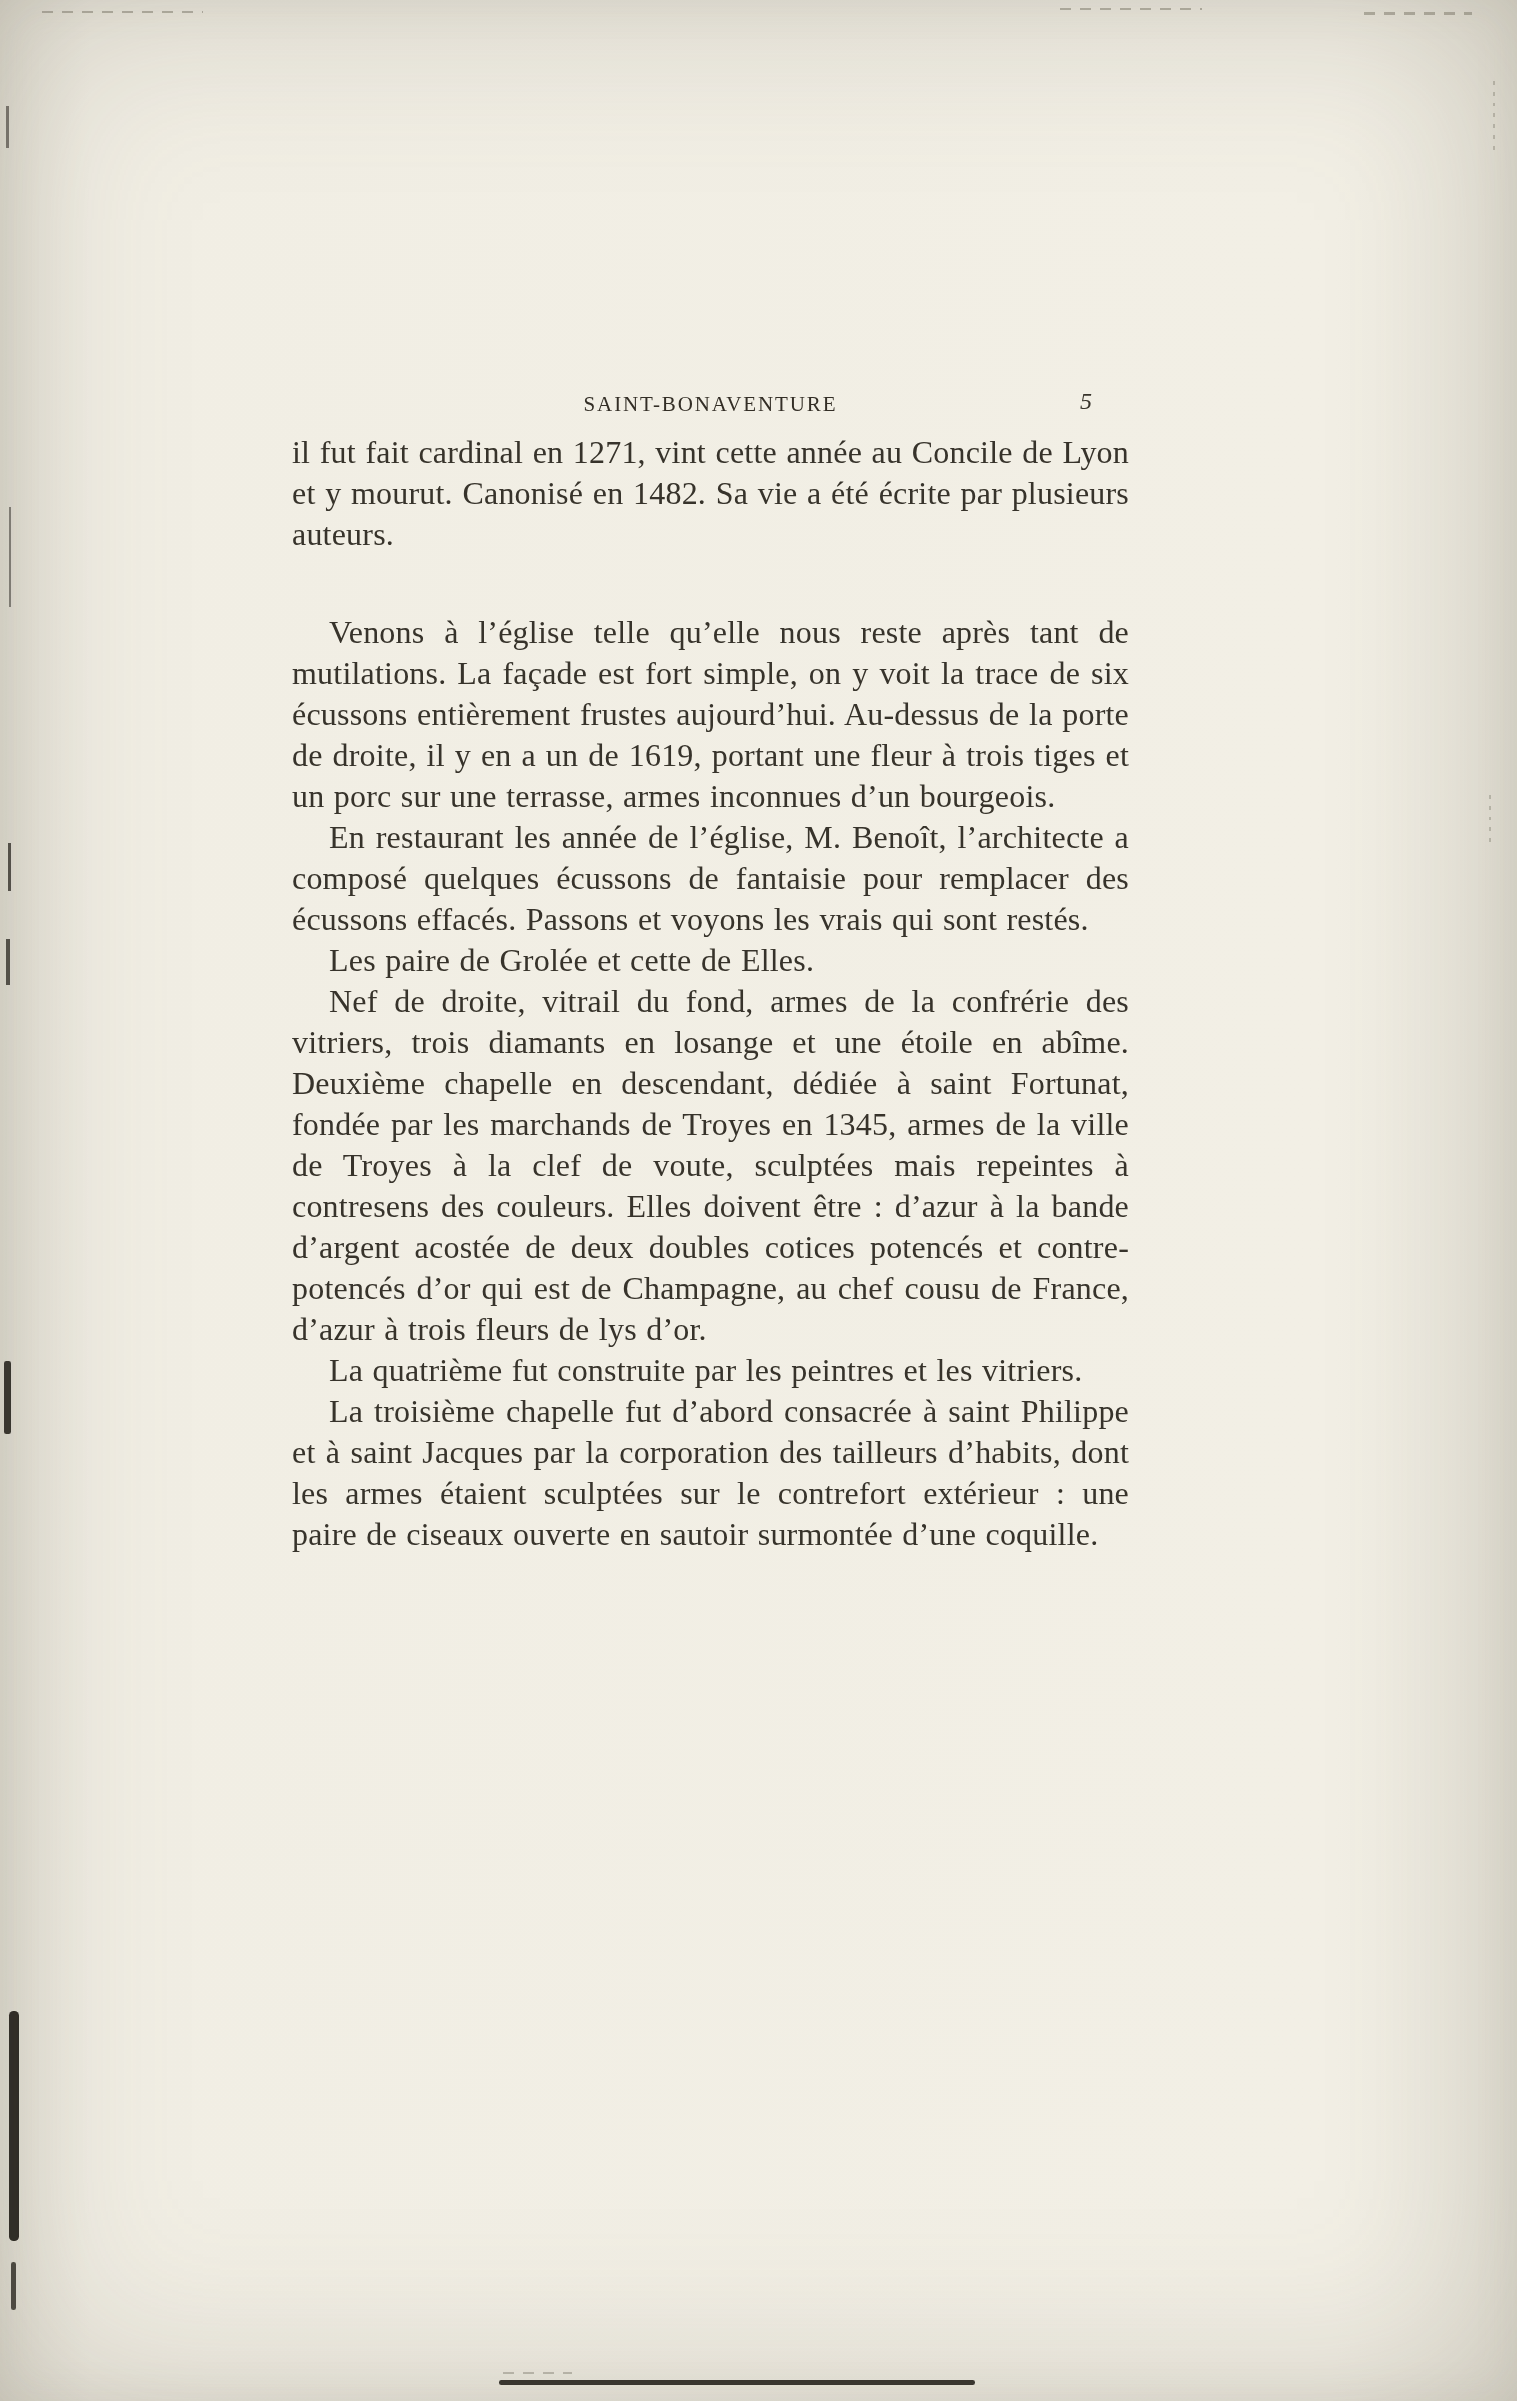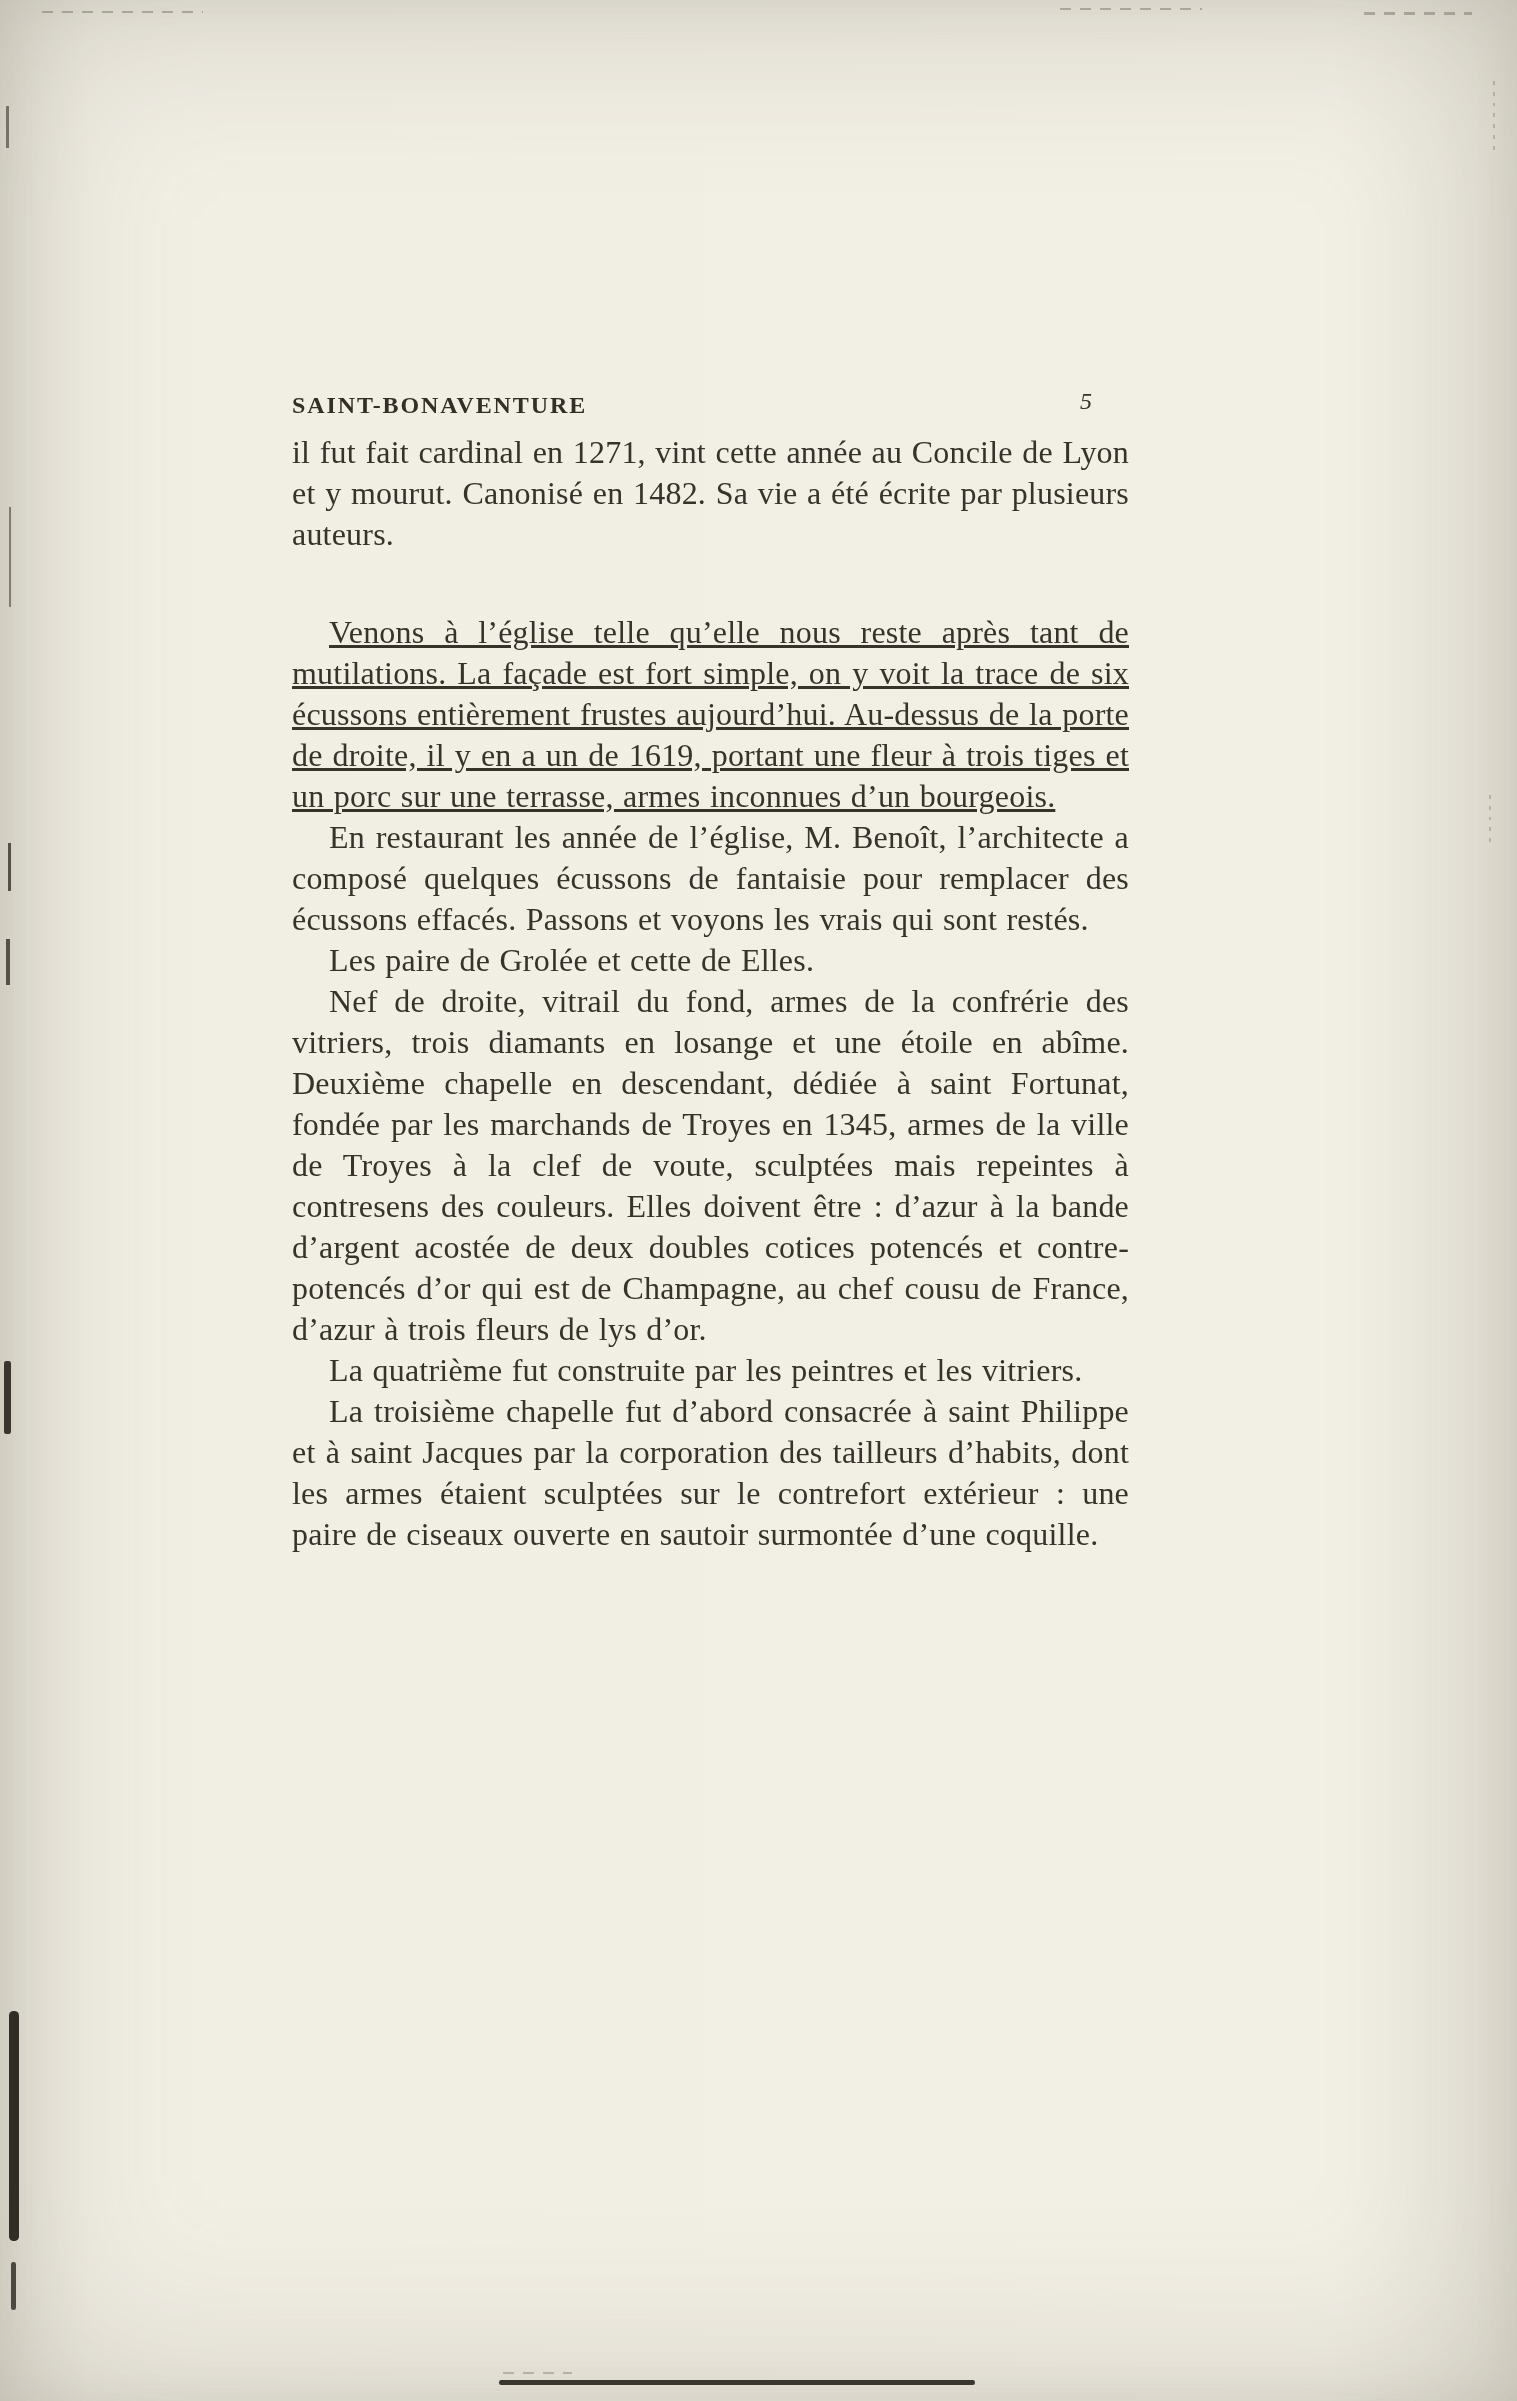--- a/index.html
+++ b/index.html
@@ -29,23 +29,23 @@
     left: 292px;
     top: 389px;
     width: 837px;
     height: 34px;
   }
   .header-title {
     position: absolute;
     left: 0;
     right: 0;
     top: 3.1px;
-    text-align: left;
-    font-size: 24px;
-    font-weight: bold;
+    text-align: center;
+    font-size: 21px;
+    font-weight: normal;
     letter-spacing: 1.9px;
     color: #332e26;
   }
   .page-number {
     position: absolute;
     right: 37px;
     top: -1.5px;
     font-size: 24px;
     font-style: italic;
     color: #37332b;
@@ -59,21 +59,21 @@
     line-height: 41px;
     text-align: justify;
     letter-spacing: 0.2px;
     word-spacing: 1.2px;
   }
   .text-block p {
     margin: 0;
     padding: 0;
   }
   .text-block p.indent { text-indent: 37px; }
-  .text-block p.gap { margin-top: 57px; text-decoration: underline; }
+  .text-block p.gap { margin-top: 57px; }
   .it { }
 
   
   .art {
     position: absolute;
     background: #1d1a15;
     pointer-events: none;
   }
   .dash {
     position: absolute;

